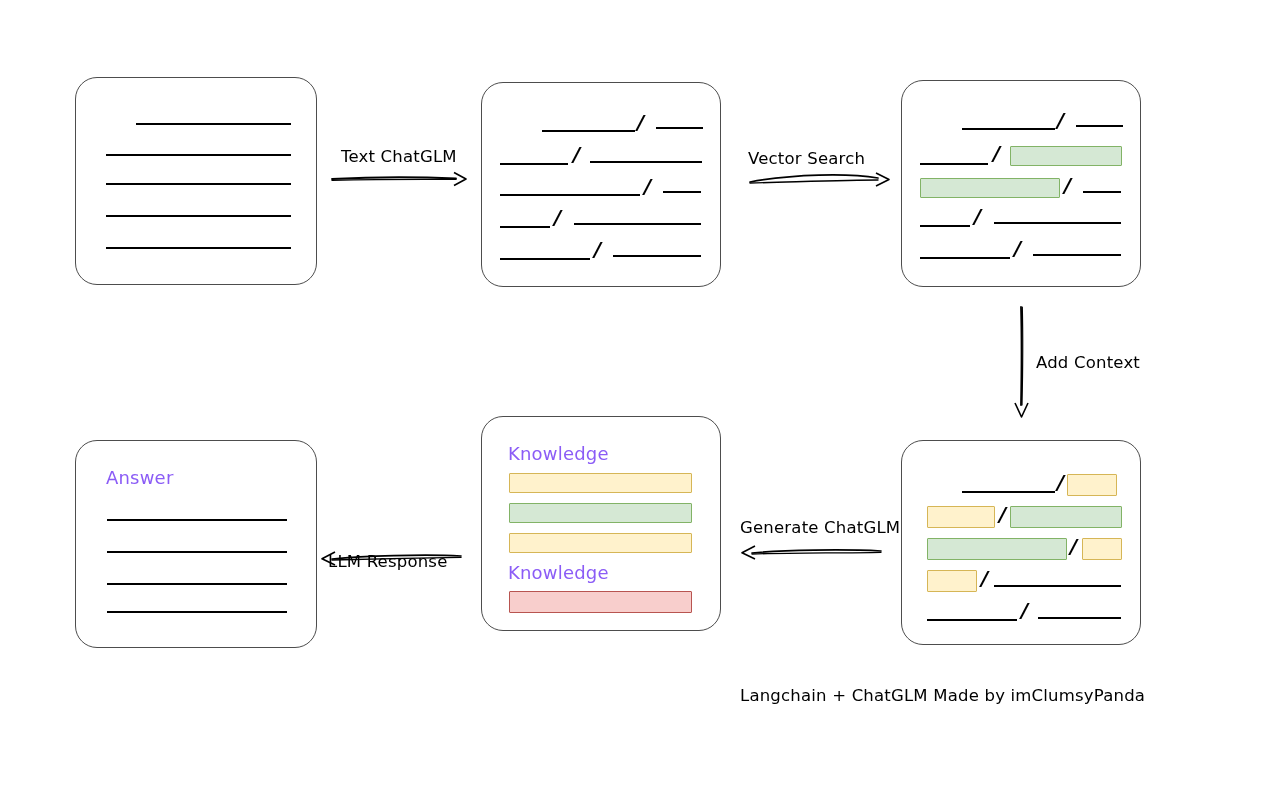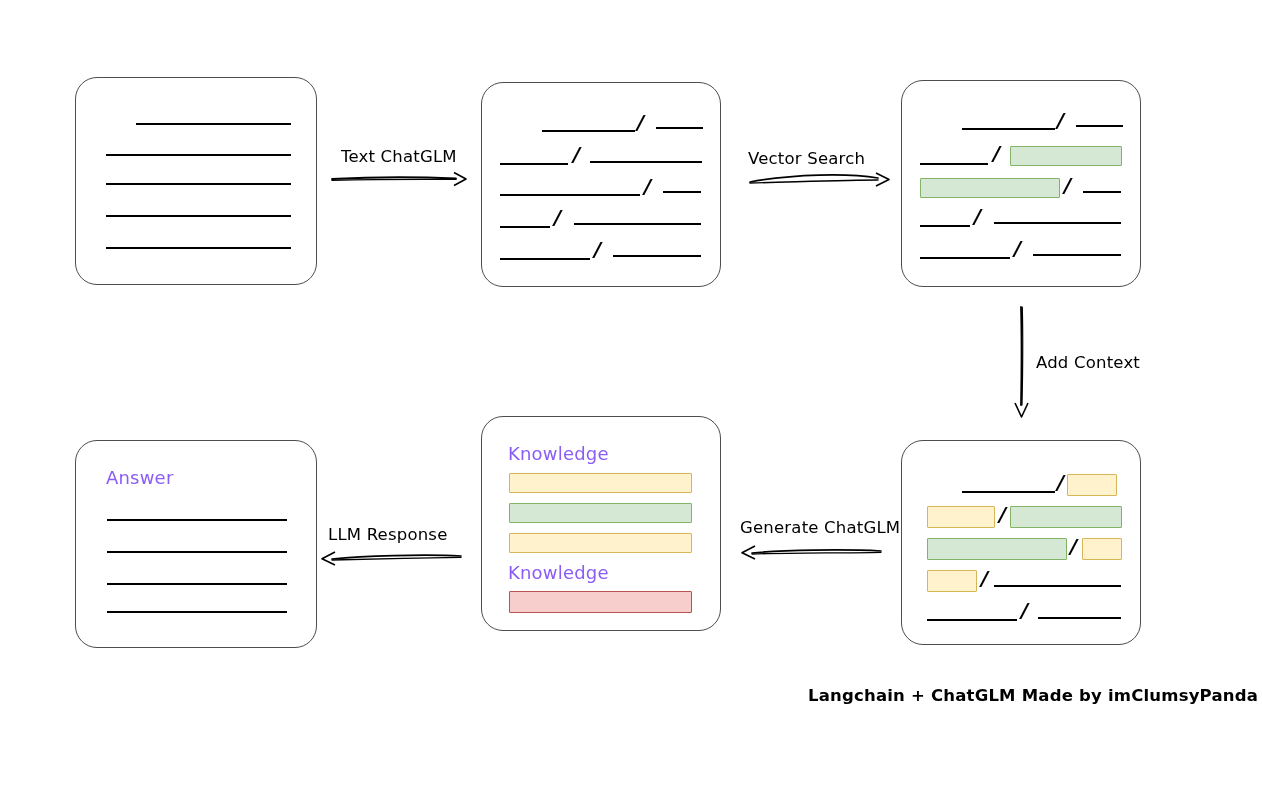--- a/index.html
+++ b/index.html
@@ -189,30 +189,30 @@
 
   <div class="node-box" style="left:481px; top:416px; width:240px; height:215px;">
     <div class="box-label" style="left:26px; top:26px; font-size:18px;">Knowledge</div>
     <div class="seg hl yellow" style="left:27px; top:56px; width:183px; height:20px;"></div>
     <div class="seg hl green" style="left:27px; top:86px; width:183px; height:20px;"></div>
     <div class="seg hl yellow" style="left:27px; top:116px; width:183px; height:20px;"></div>
     <div class="box-label" style="left:26px; top:145px; font-size:18px;">Knowledge</div>
     <div class="seg hl red" style="left:27px; top:174px; width:183px; height:22px;"></div>
   </div>
 
-  <div class="edge-label" style="left:328px; top:525px;">LLM Response</div>
+  <div class="edge-label" style="left:328px; top:552px;">LLM Response</div>
   <svg class="arrow" width="145" height="22" style="left:318px; top:548px;" viewBox="0 0 145 22">
     <path d="M143,8 C105,6 45,8 14,11" stroke="#000" stroke-width="1.7" fill="none" stroke-linecap="round"></path>
     <path d="M143,9.4 C105,10 45,11 14,12" stroke="#000" stroke-width="1.3" fill="none" stroke-linecap="round"></path>
     <path d="M17,4 L4,10.8 L17,17" stroke="#000" stroke-width="1.6" fill="none" stroke-linejoin="round"></path>
   </svg>
 
   <div class="node-box" style="left:75px; top:440px; width:242px; height:208px;">
     <div class="box-label" style="left:30px; top:26px; font-size:18px;">Answer</div>
     <div class="seg plain" style="left:31px; top:78px; width:180px;"></div>
     <div class="seg plain" style="left:31px; top:110px; width:180px;"></div>
     <div class="seg plain" style="left:31px; top:142px; width:180px;"></div>
     <div class="seg plain" style="left:31px; top:170px; width:180px;"></div>
   </div>
 
-  <div class="footer-note" style="left:808px; top:686px;font-weight:bold;">Langchain + ChatGLM Made by imClumsyPanda</div>
+  <div class="footer-note" style="left:740px; top:686px;">Langchain + ChatGLM Made by imClumsyPanda</div>
 
 </div>
 
 </body></html>

